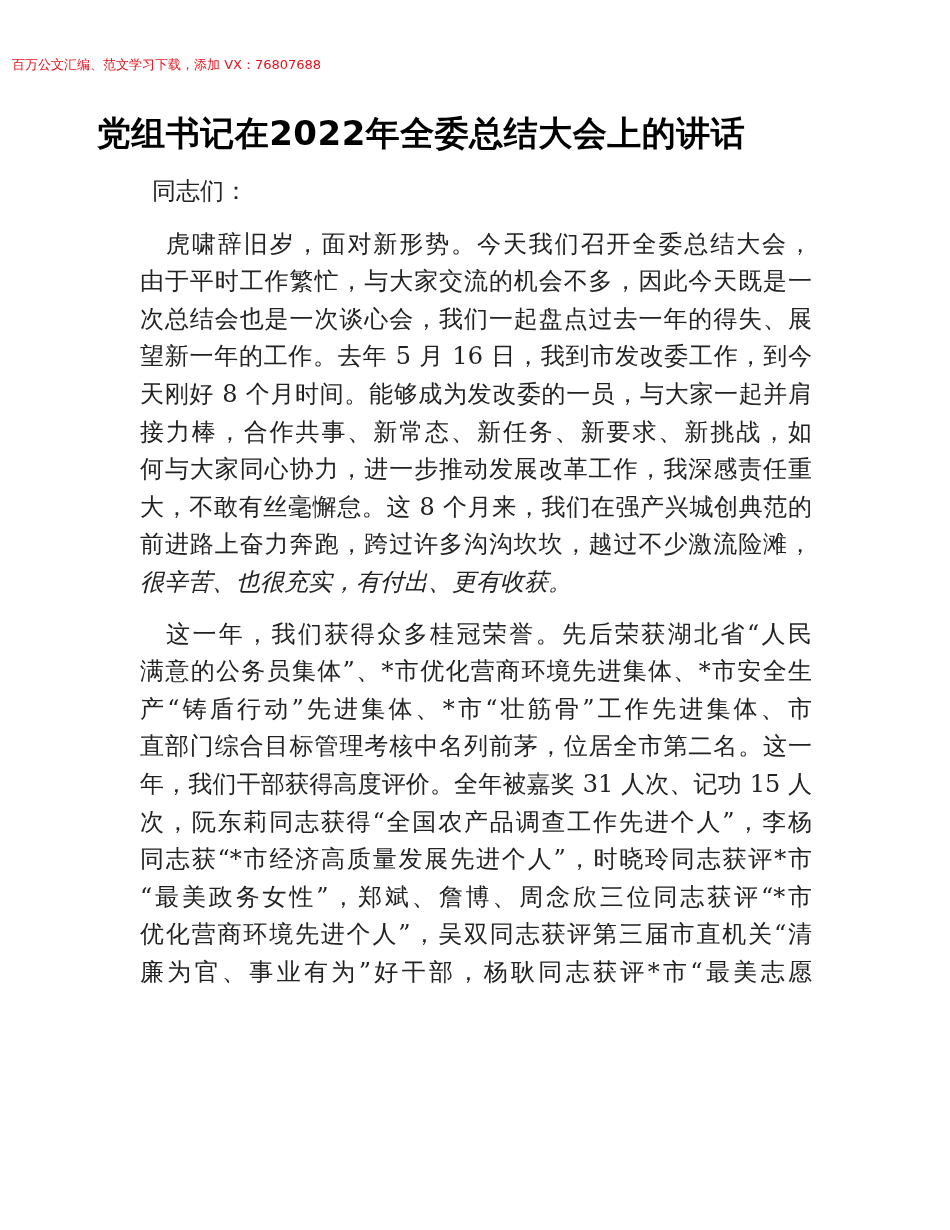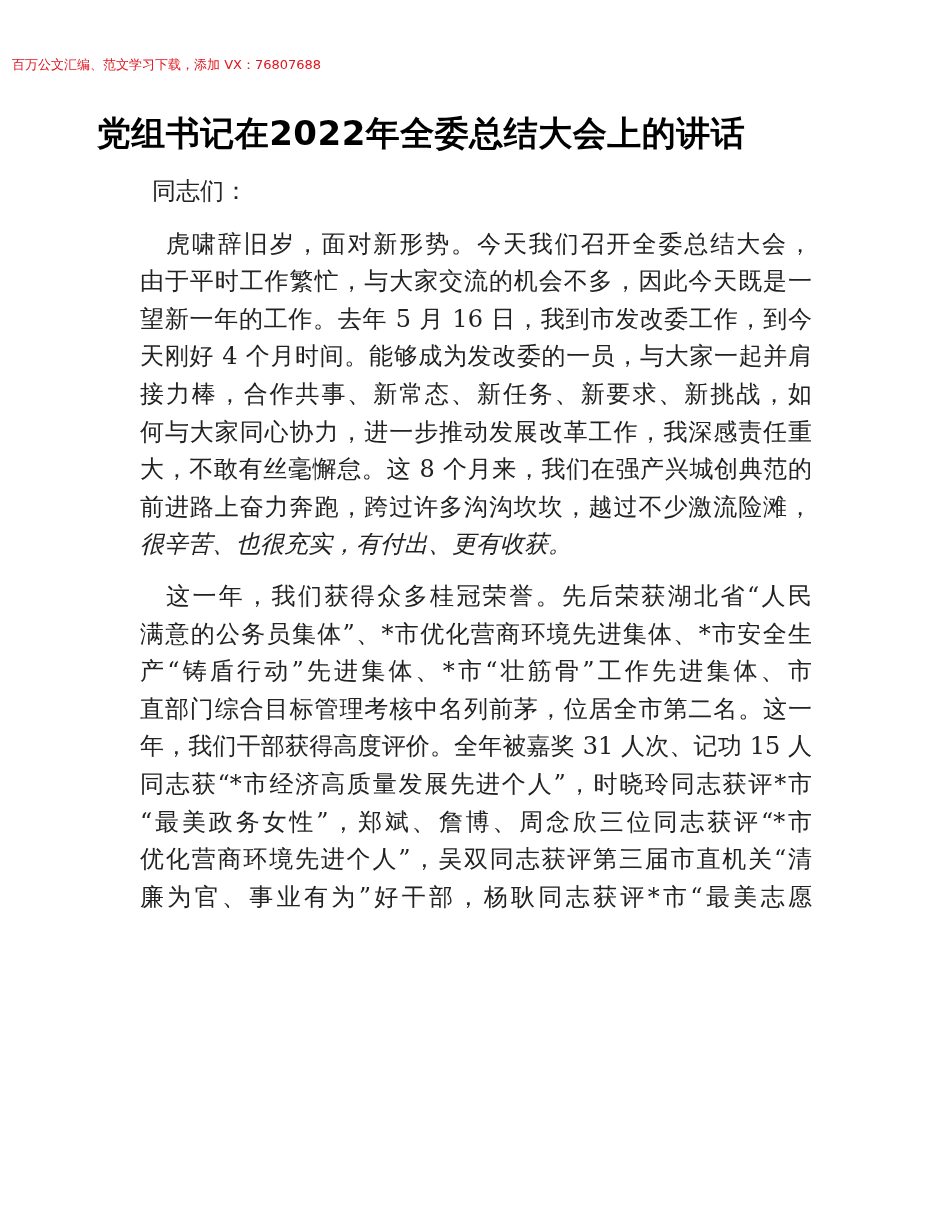--- a/index.html
+++ b/index.html
@@ -78,33 +78,35 @@
 <div class="watermark">百万公文汇编、范文学习下载，添加 VX：76807688</div>
 
 <div class="title">党组书记在2022年全委总结大会上的讲话</div>
 
 <div class="content">
   <div class="salutation">同志们：</div>
 
   <div class="para" style="text-indent:0">
     <span class="line first">虎啸辞旧岁，面对新形势。今天我们召开全委总结大会，</span>
     <span class="line">由于平时工作繁忙，与大家交流的机会不多，因此今天既是一</span>
+    <span class="line">次总结会也是一次谈心会，我们一起盘点过去一年的得失、展</span>
     <span class="line">望新一年的工作。去年 5 月 16 日，我到市发改委工作，到今</span>
-    <span class="line">天刚好 4 个月时间。能够成为发改委的一员，与大家一起并肩</span>
+    <span class="line">天刚好 8 个月时间。能够成为发改委的一员，与大家一起并肩</span>
     <span class="line">接力棒，合作共事、新常态、新任务、新要求、新挑战，如</span>
     <span class="line">何与大家同心协力，进一步推动发展改革工作，我深感责任重</span>
     <span class="line">大，不敢有丝毫懈怠。这 8 个月来，我们在强产兴城创典范的</span>
     <span class="line">前进路上奋力奔跑，跨过许多沟沟坎坎，越过不少激流险滩，</span>
     <span class="line last">很辛苦、也很充实，有付出、更有收获。</span>
   </div>
 
   <div class="para" style="text-indent:0">
     <span class="line first">这一年，我们获得众多桂冠荣誉。先后荣获湖北省“人民</span>
     <span class="line">满意的公务员集体”、*市优化营商环境先进集体、*市安全生</span>
     <span class="line">产“铸盾行动”先进集体、*市“壮筋骨”工作先进集体、市</span>
     <span class="line">直部门综合目标管理考核中名列前茅，位居全市第二名。这一</span>
     <span class="line">年，我们干部获得高度评价。全年被嘉奖 31 人次、记功 15 人</span>
+    <span class="line">次，阮东莉同志获得“全国农产品调查工作先进个人”，李杨</span>
     <span class="line">同志获“*市经济高质量发展先进个人”，时晓玲同志获评*市</span>
     <span class="line">“最美政务女性”，郑斌、詹博、周念欣三位同志获评“*市</span>
     <span class="line">优化营商环境先进个人”，吴双同志获评第三届市直机关“清</span>
     <span class="line">廉为官、事业有为”好干部，杨耿同志获评*市“最美志愿</span>
   </div>
 </div>
 
 </body></html>

